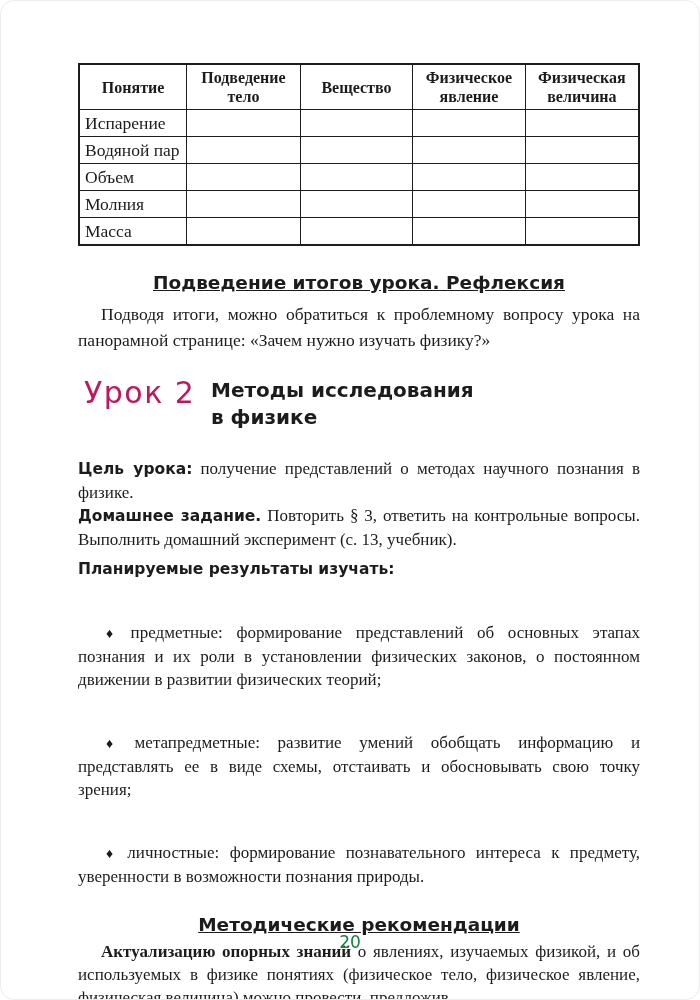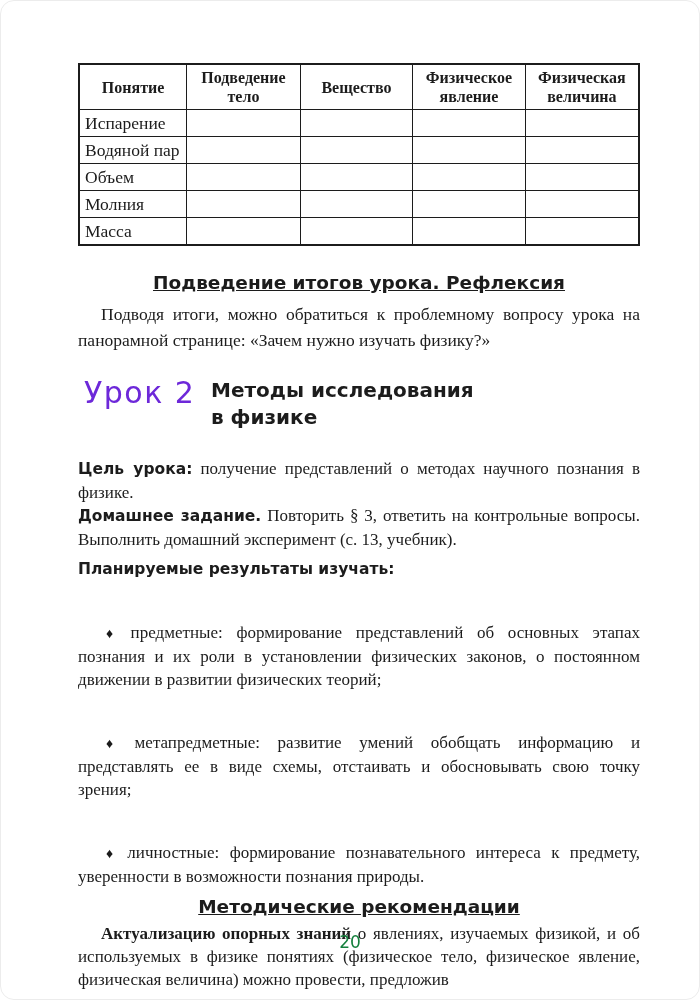--- a/index.html
+++ b/index.html
@@ -81,21 +81,21 @@
     align-items: flex-start;
     margin-top: 24px;
     padding-left: 6px;
   }
   .lesson-label {
     font-family: "DejaVu Sans", sans-serif;
     font-weight: normal;
     font-size: 30px;
     line-height: 32px;
     letter-spacing: 1.5px;
-    color: #6d28d9;
+    color: #be185d;
     width: 127px;
     flex: 0 0 auto;
   }
   .lesson-title {
     font-family: "DejaVu Sans", sans-serif;
     font-weight: bold;
     font-size: 20px;
     line-height: 27px;
     max-width: 280px;
   }
@@ -117,21 +117,21 @@
   .mt-homework { }
   .mt-results  { margin-top: 6px; }
   .bullet {
     text-indent: 28px;
     margin-top: 40px;
   }
   .bullet-marker {
     font-size: 14px;
     margin-right: 8px;
   }
-  .method-heading { margin-top: 7px; font-size: 18.5px; line-height: 24px; }
+  .method-heading { margin-top: 25px; font-size: 18.5px; line-height: 24px; }
   .mt-method { margin-top: 3px; }
   .serif-lead { font-weight: bold; }
 
   
   .pagenum {
     position: absolute;
     top: 931px;
     left: 0;
     width: 100%;
     text-align: center;

